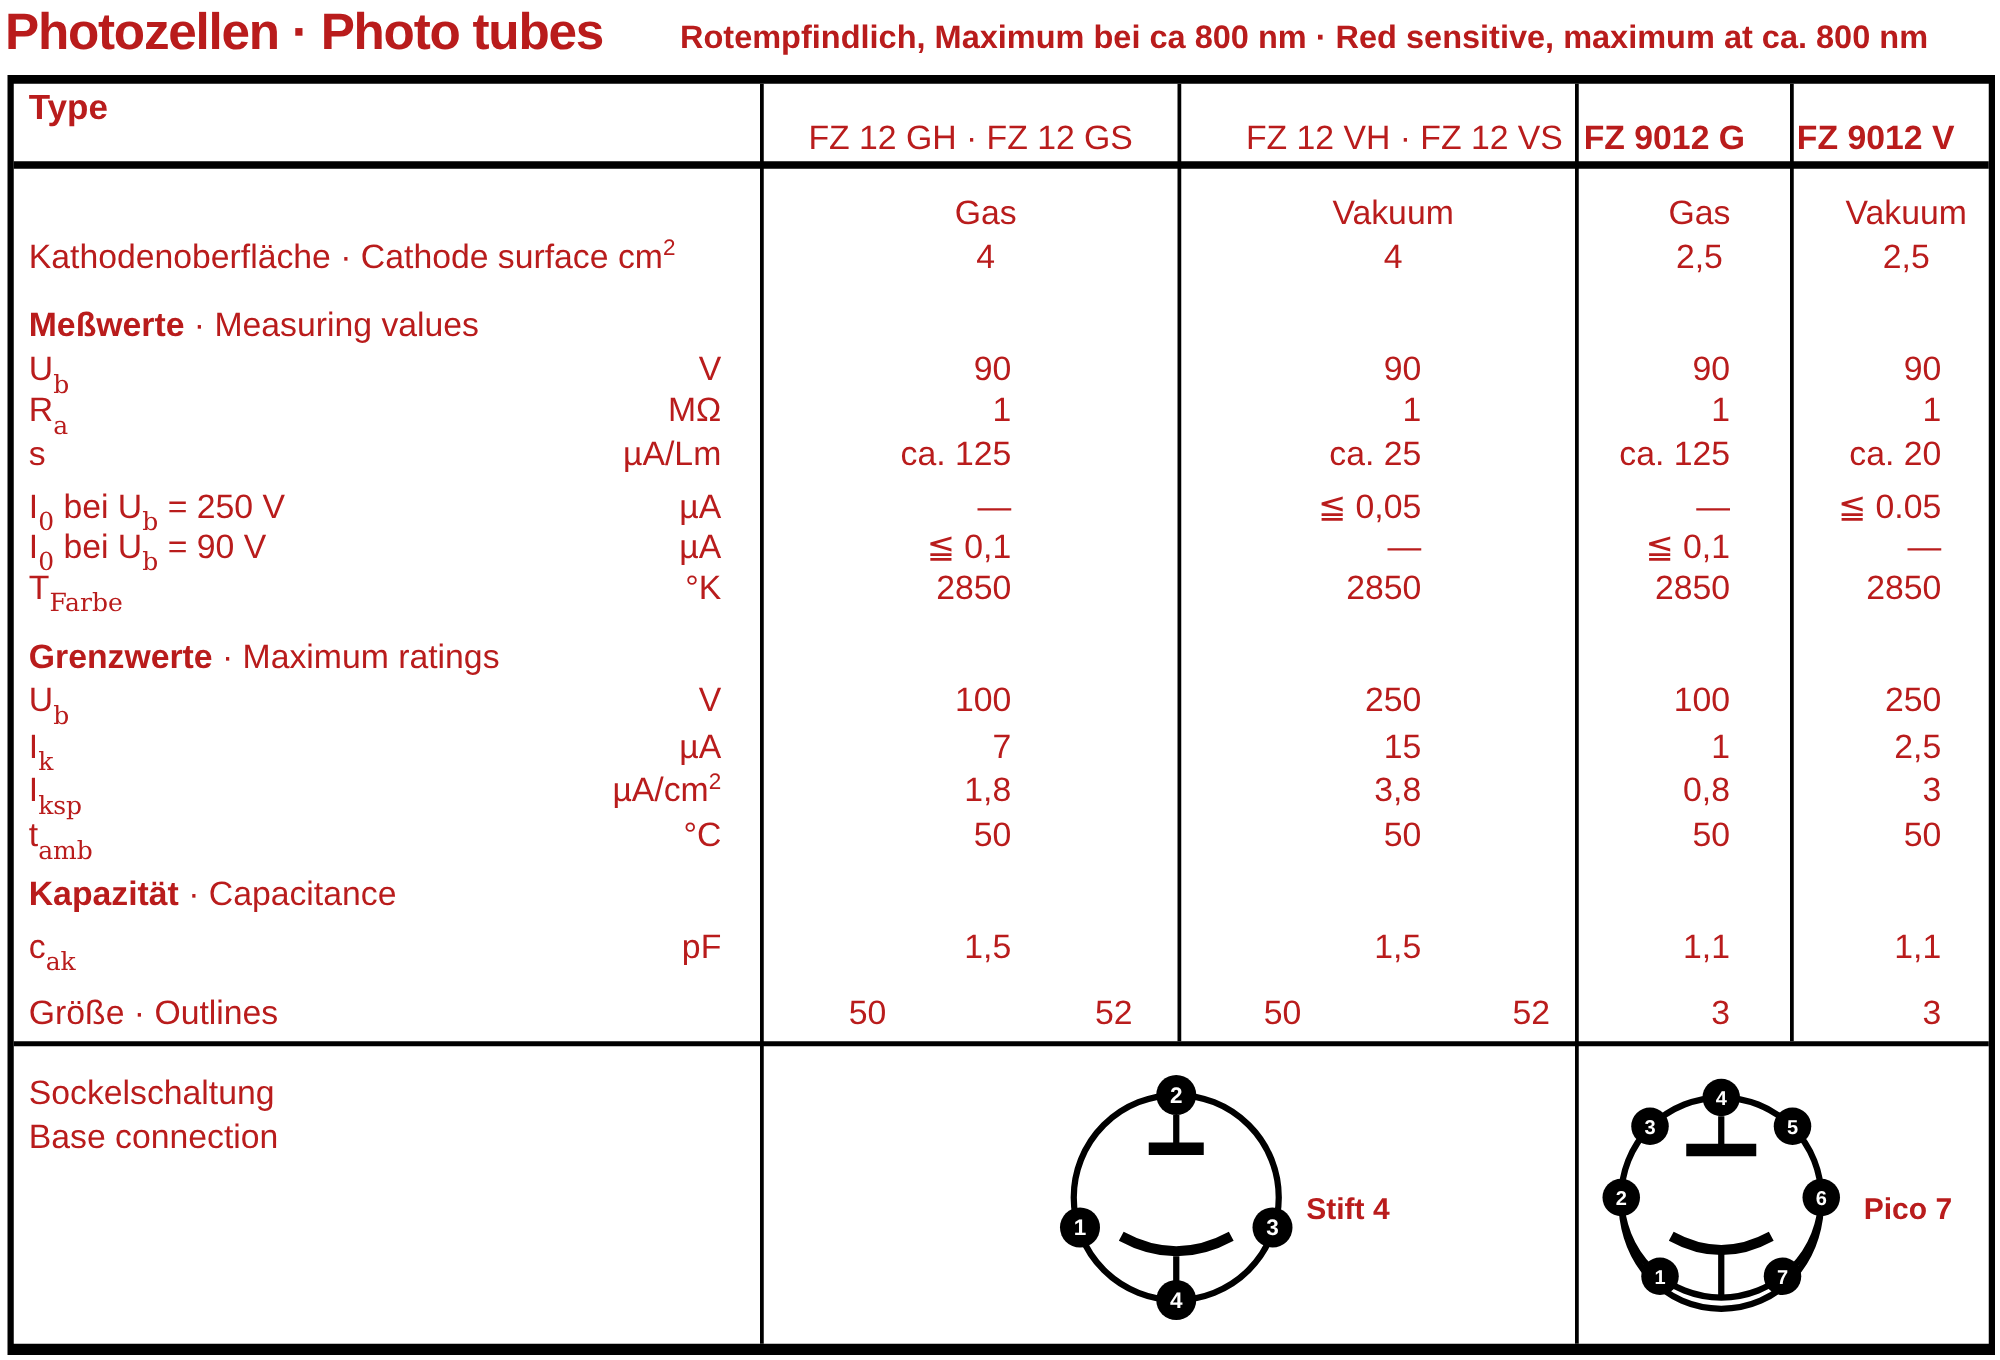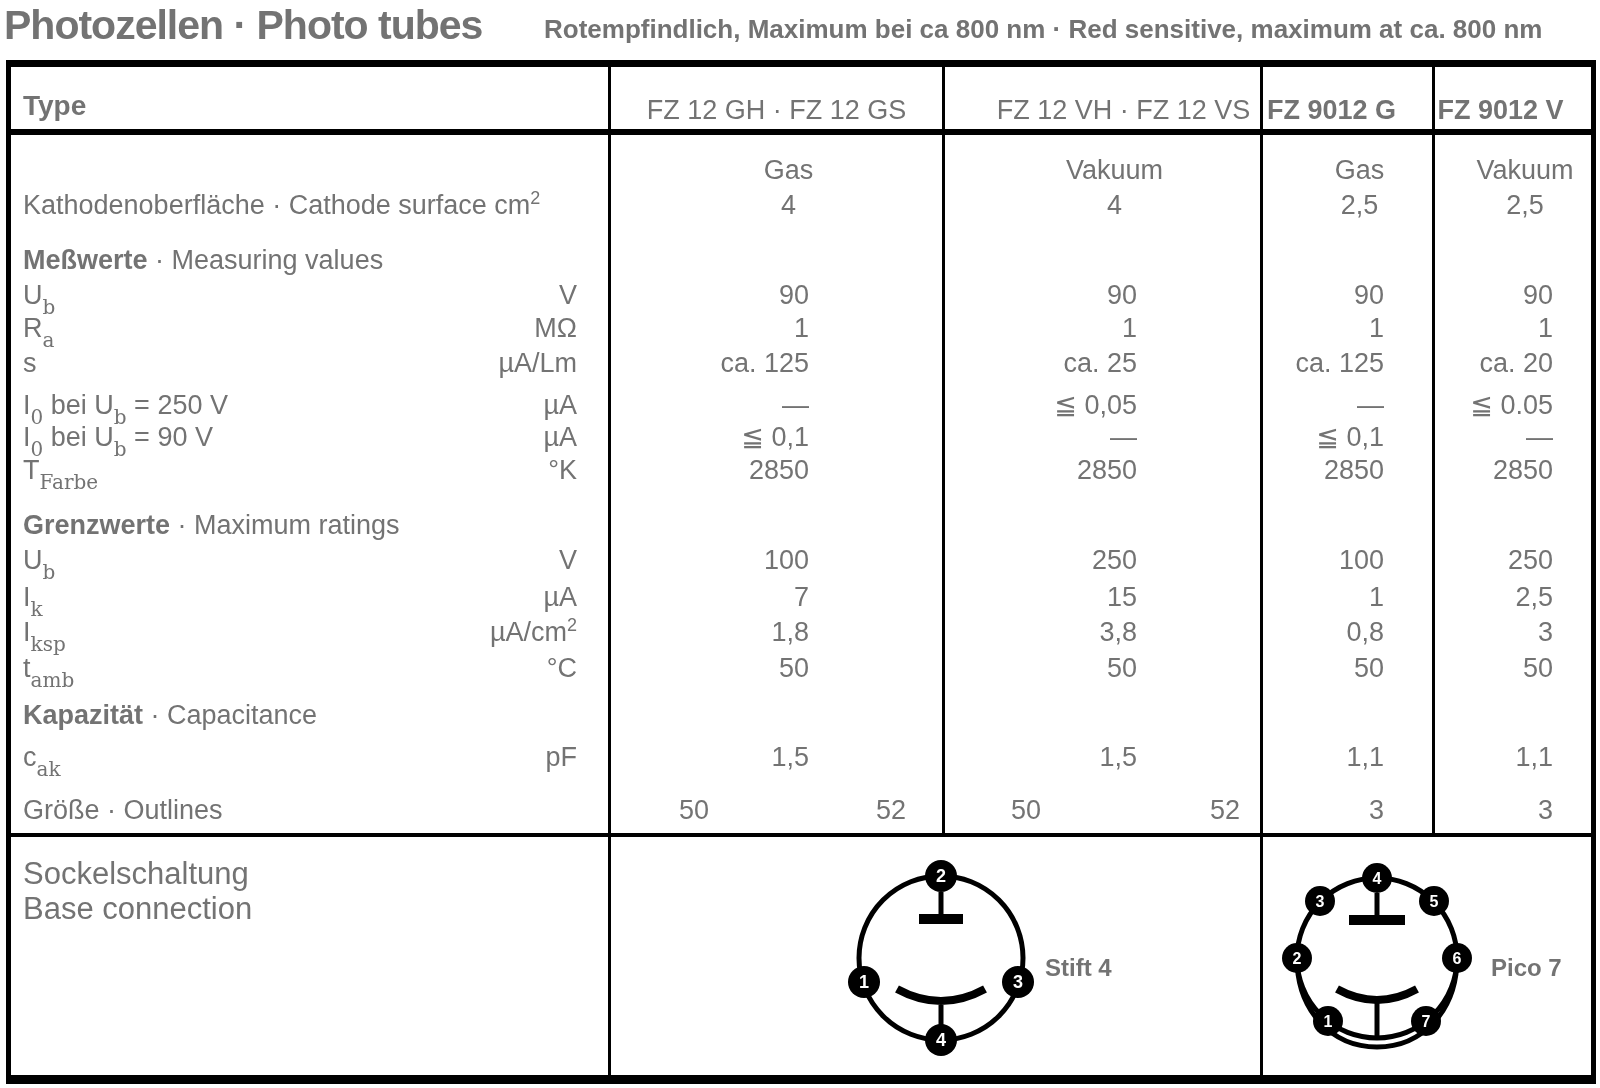--- a/index.html
+++ b/index.html
@@ -1,46 +1,46 @@
 <!DOCTYPE html>
 <html><head>
 <meta charset="utf-8">
 <style>
   html,body{margin:0;padding:0;background:#fff;}
-  #page{position:relative;width:1600px;height:1088px;background:#fff;color:#737373;
+  #page{position:relative;width:1600px;height:1088px;background:#fff;color:#b91c1c;
         font-family:"Liberation Sans",sans-serif;overflow:hidden;}
   .title{position:absolute;left:4px;top:2px;font-size:41px;font-weight:900;letter-spacing:-1px;}
   .subtitle{position:absolute;left:544px;top:14px;font-size:26px;font-weight:700;letter-spacing:0px;}
   #tbl{position:absolute;left:6px;top:60px;width:1590px;height:1024px;box-sizing:border-box;
        border-top:7px solid #000;border-left:5px solid #000;border-right:5px solid #000;border-bottom:9px solid #000;}
   
   .vline{position:absolute;width:3px;background:#000;top:0;}
   .hline{position:absolute;left:0;right:0;background:#000;}
   
-  .typelbl{position:absolute;left:12px;top:23px;font-size:28px;font-weight:700;}
+  .typelbl{position:absolute;left:12px;top:3px;font-size:28px;font-weight:700;}
   .colhead{position:absolute;top:28px;font-size:27px;text-align:center;white-space:nowrap;}
   
   .row{position:absolute;left:0;width:1580px;height:36px;line-height:36px;font-size:27px;white-space:nowrap;}
   .c0{position:absolute;left:12px;top:0;}
   .cu{position:absolute;left:0;top:0;width:597px;text-align:right;padding-right:31px;box-sizing:border-box;}
   .cv{position:absolute;top:0;text-align:right;box-sizing:border-box;margin-left:12px;}
   .c1{left:600px;width:331px;padding-right:145px;}
   .c2{left:934px;width:315px;padding-right:135px;}
   .c3{left:1252px;width:169px;padding-right:60px;}
   .c4{left:1424px;width:156px;padding-right:50px;}
   .center .c1,.center .c2,.center .c3,.center .c4{padding:0;text-align:center;}
   .pair{display:flex;justify-content:space-between;text-align:left;}
   .p1{padding:0 48px 0 56px;}
   .p2{padding:0 32px 0 54px;}
   sub{font-family:"DejaVu Serif",serif;font-size:20px;position:relative;top:4px;line-height:0;}
   sup{font-size:18px;line-height:0;}
   b{font-weight:700;}
   .seclbl{font-weight:700;}
   
-  .baselbl{position:absolute;left:12px;font-size:31px;line-height:34px;}
+  .baselbl{position:absolute;left:12px;font-size:27px;line-height:34px;}
   .diaglbl{position:absolute;font-size:24px;font-weight:700;line-height:36px;}
   svg{position:absolute;}
   .pin{fill:#000;}
   .pinnum{fill:#fff;font-family:"Liberation Sans",sans-serif;font-weight:700;}
   .wire{stroke:#000;fill:none;}
 </style>
 </head>
 <body>
 
 <div id="page">

